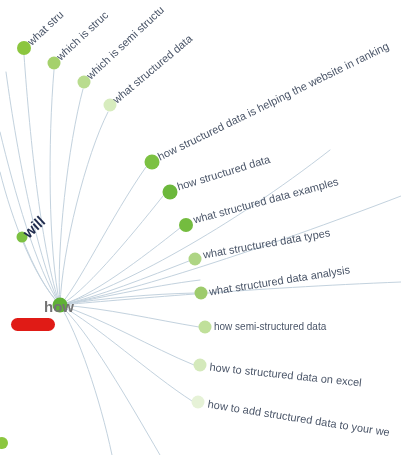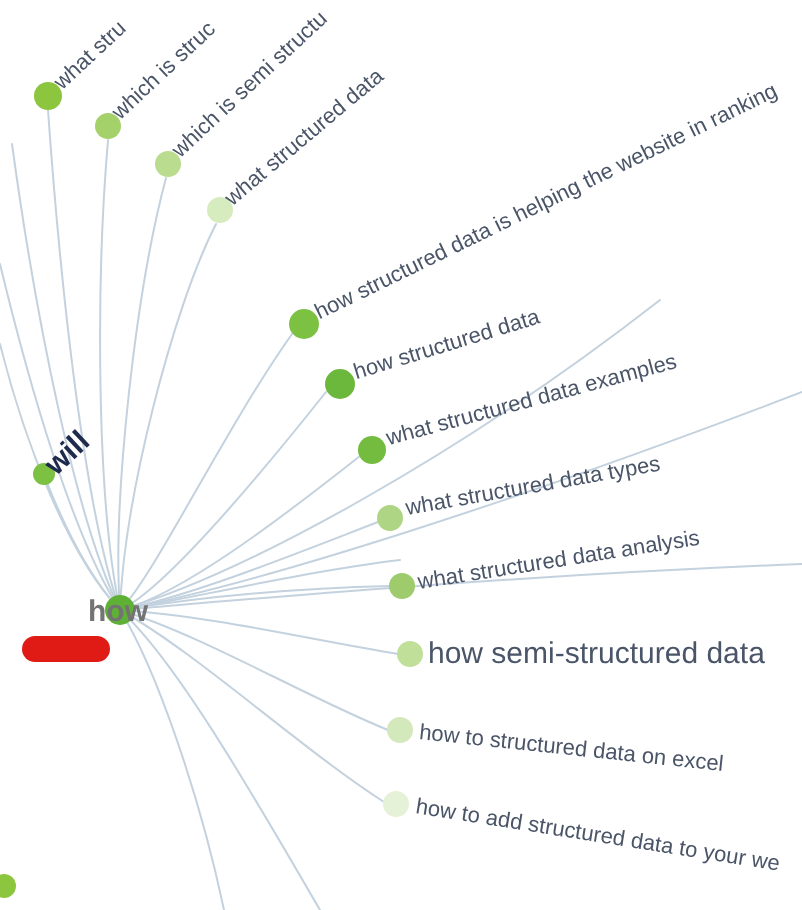--- a/index.html
+++ b/index.html
@@ -94,21 +94,21 @@
       <div class="node-label" style="left: 161px; top: 157px; font-size: 11px; color: rgb(74, 85, 104); transform: rotate(-26deg) translateY(-50%);">how structured data is helping the website in ranking</div>
       <div class="node-dot" style="left: 170px; top: 192px; width: 15px; height: 15px; background: rgb(108, 184, 60);"></div>
       <div class="node-label" style="left: 179px; top: 187px; font-size: 11px; color: rgb(74, 85, 104); transform: rotate(-17deg) translateY(-50%);">how structured data</div>
       <div class="node-dot" style="left: 186px; top: 225px; width: 14px; height: 14px; background: rgb(116, 188, 63);"></div>
       <div class="node-label" style="left: 195px; top: 220px; font-size: 11px; color: rgb(74, 85, 104); transform: rotate(-15deg) translateY(-50%);">what structured data examples</div>
       <div class="node-dot" style="left: 195px; top: 259px; width: 13px; height: 13px; background: rgb(174, 213, 132);"></div>
       <div class="node-label" style="left: 204px; top: 255px; font-size: 11px; color: rgb(74, 85, 104); transform: rotate(-10deg) translateY(-50%);">what structured data types</div>
       <div class="node-dot" style="left: 201px; top: 293px; width: 13px; height: 13px; background: rgb(158, 203, 108);"></div>
       <div class="node-label" style="left: 210px; top: 292px; font-size: 11px; color: rgb(74, 85, 104); transform: rotate(-9deg) translateY(-50%);">what structured data analysis</div>
       <div class="node-dot" style="left: 205px; top: 327px; width: 13px; height: 13px; background: rgb(192, 224, 154);"></div>
-      <div class="node-label" style="left: 214px; top: 327px; font-size: 15px; color: rgb(74, 85, 104); transform: rotate(0deg) translateY(-50%);">how semi-structured data</div>
+      <div class="node-label" style="left: 214px; top: 327px; font-size: 10px; color: rgb(74, 85, 104); transform: rotate(0deg) translateY(-50%);">how semi-structured data</div>
       <div class="node-dot" style="left: 200px; top: 365px; width: 13px; height: 13px; background: rgb(212, 233, 187);"></div>
       <div class="node-label" style="left: 209px; top: 367px; font-size: 11px; color: rgb(74, 85, 104); transform: rotate(6deg) translateY(-50%);">how to structured data on excel</div>
       <div class="node-dot" style="left: 198px; top: 402px; width: 13px; height: 13px; background: rgb(230, 242, 215);"></div>
       <div class="node-label" style="left: 207px; top: 404px; font-size: 11px; color: rgb(74, 85, 104); transform: rotate(9deg) translateY(-50%);">how to add structured data to your we</div>
       <div class="node-dot" style="left: 2px; top: 443px; width: 12px; height: 12px; background: rgb(140, 198, 63);"></div>
       <div class="node-dot" style="left: 22px; top: 237px; width: 11px; height: 11px; background: rgb(124, 193, 66);"></div>
       <div class="hub-label" style="left: 30px; top: 233px; color: rgb(31, 43, 77); transform: rotate(-43deg) translateY(-50%);">will</div>
       <div class="node-dot" style="left: 60px; top: 305px; width: 15px; height: 15px; background: rgb(95, 177, 53);"></div>
       <div class="hub-label" style="left: 8px; top: 306px; color: #737373; transform: rotate(0deg) translateY(-50%); margin-left: 36px;">how</div>
       <div class="bar" style="left: 11px; top: 318px; width: 44px; height: 13px; background: rgb(224, 27, 22);"></div>

